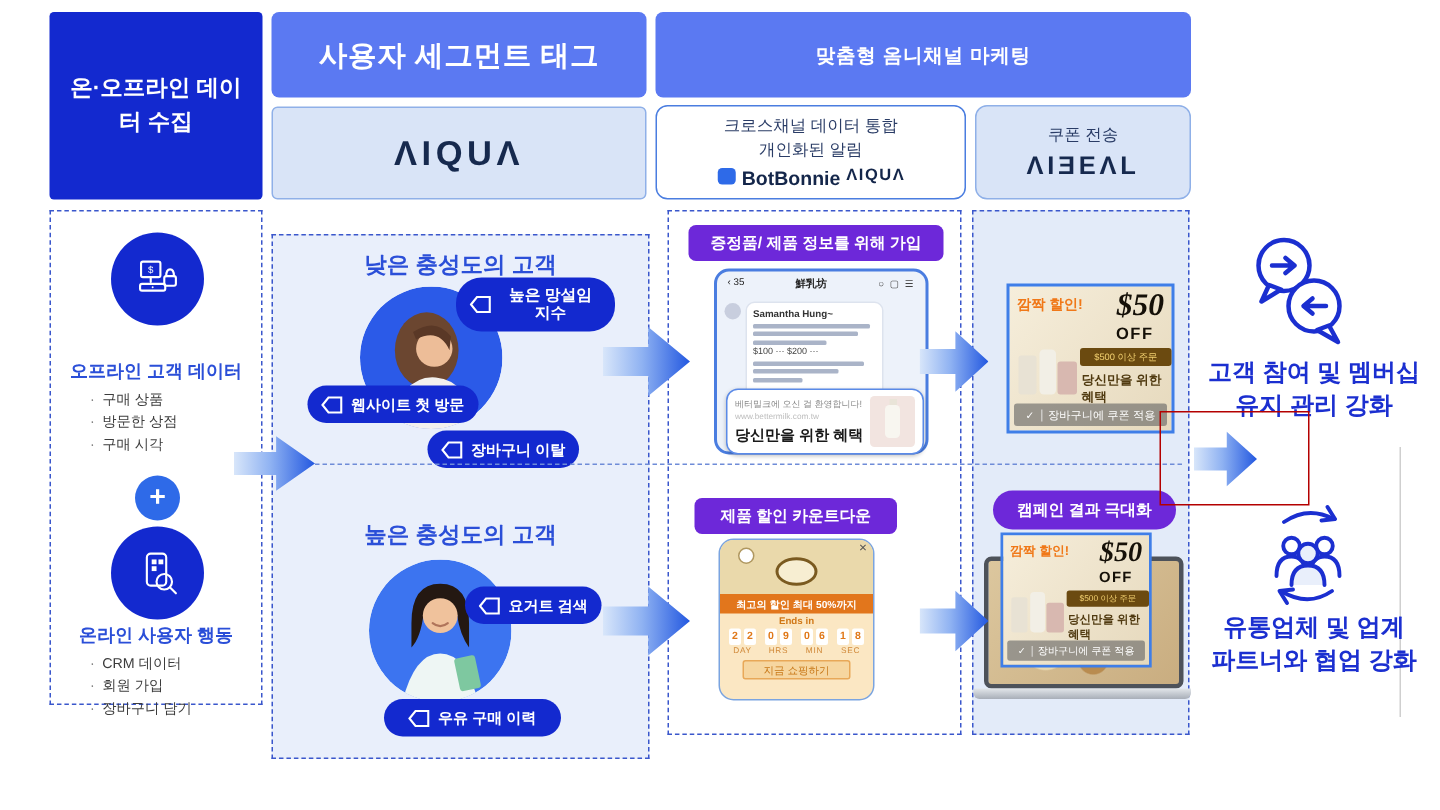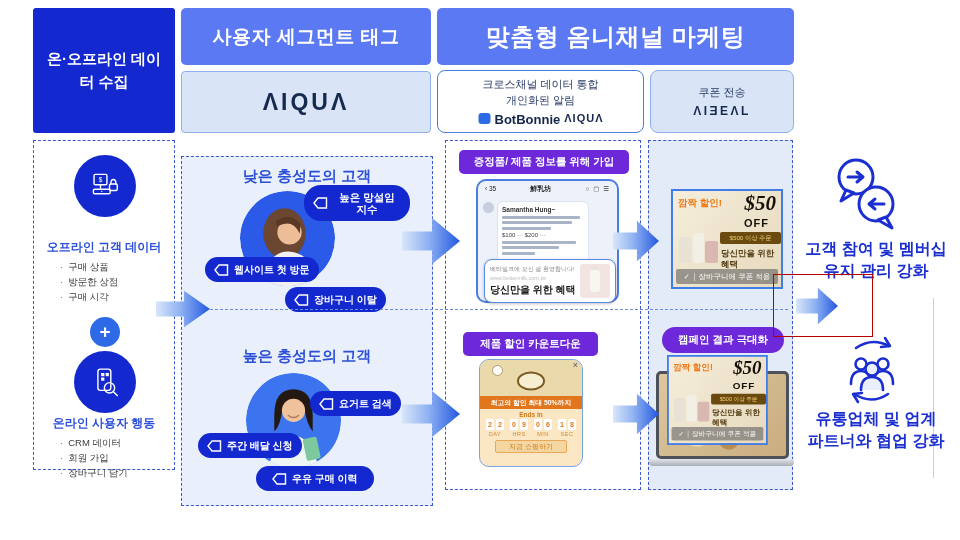--- a/index.html
+++ b/index.html
@@ -8,36 +8,36 @@
   .slide { position:relative; width:960px; height:540px; background:#fff; overflow:hidden; }
 
   
   .collect-box { position:absolute; left:33px; top:8px; width:142px; height:125px;
     background:#1329cf; border-radius:3px; color:#fff; font-weight:bold; font-size:15px;
     line-height:1.5; display:flex; align-items:center; justify-content:center; text-align:center;
     padding:0 13px; }
   .hdr { position:absolute; background:#5b79f2; border-radius:5px; color:#fff; font-weight:bold;
     display:flex; align-items:center; justify-content:center; letter-spacing:.5px; }
   .hdr-seg { left:181px; top:8px; width:250px; height:57px; font-size:19px; }
-  .hdr-omni { left:437px; top:8px; width:357px; height:57px; font-size:24px; }
+  .hdr-omni { left:437px; top:8px; width:357px; height:57px; font-size:13px; }
   .aiqua-box { position:absolute; left:181px; top:71px; width:250px; height:62px;
     background:#d9e4f7; border:1px solid #8fb0e8; border-radius:4px;
     display:flex; align-items:center; justify-content:center; }
   .aiqua-logo { font-size:23px; font-weight:bold; color:#16294e; letter-spacing:3px; }
   .cross-box { position:absolute; left:437px; top:70px; width:207px; height:63px; background:#fff;
     border:1.2px solid #4a7de0; border-radius:8px; display:flex; flex-direction:column;
     align-items:center; justify-content:center; gap:1px; font-size:11px; color:#2a3c66; }
   .bb-row { display:flex; align-items:flex-start; gap:4px; margin-top:3px; }
   .bb-name { font-weight:bold; font-size:13px; color:#14264a; }
   .bb-aiqua { font-weight:bold; font-size:11px; color:#14264a; letter-spacing:1px; }
   .send-box { position:absolute; left:650px; top:70px; width:144px; height:63px;
     background:#d9e4f7; border:1.2px solid #8fb0e8; border-radius:8px; display:flex;
     flex-direction:column; align-items:center; justify-content:center; gap:4px;
     font-size:11px; color:#2a3c66; }
-  .aideal { font-weight:bold; font-size:12px; color:#16294e; letter-spacing:2.5px; }
+  .aideal { font-weight:bold; font-size:17px; color:#16294e; letter-spacing:2.5px; }
 
   
   .left-panel { position:absolute; left:33px; top:140px; width:142px; height:330px;
     border:1.6px dashed #3a57cc; }
   .icon-circle { position:absolute; width:62px; height:62px; border-radius:50%;
     background:#1329cf; display:flex; align-items:center; justify-content:center; }
   .ic1 { left:40px; top:14px; } .ic2 { left:40px; top:210px; }
   .lp-title { position:absolute; width:100%; text-align:center; color:#2b4fd8;
     font-size:12px; font-weight:600; }
   .lpt1 { top:98px; } .lpt2 { top:274px; }
@@ -288,26 +288,20 @@
         <path d="M22,94 Q30,62 47,62 Q64,62 72,94 Z" fill="#eef6f4"></path>
         <rect x="58" y="64" width="14" height="22" rx="2" fill="#7ec8a0" transform="rotate(-12 65 75)"></rect>
       </svg>
     </div>
     <div class="tag t4">
       <svg width="15" height="12" viewBox="0 0 15 12">
           <path d="M1,6 L5,1 H13.5 V11 H5 Z" fill="none" stroke="#fff" stroke-width="1.4"></path>
         </svg>
       <span>요거트 검색</span>
     </div>
-    <div class="tag t5">
-      <svg width="15" height="12" viewBox="0 0 15 12">
-          <path d="M1,6 L5,1 H13.5 V11 H5 Z" fill="none" stroke="#fff" stroke-width="1.4"></path>
-        </svg>
-      <span>주간 배달 신청</span>
-    </div>
     <div class="tag t6">
       <svg width="15" height="12" viewBox="0 0 15 12">
           <path d="M1,6 L5,1 H13.5 V11 H5 Z" fill="none" stroke="#fff" stroke-width="1.4"></path>
         </svg>
       <span>우유 구매 이력</span>
     </div>
   </div>
 
   <div class="chat-col">
     <div class="pill pill-top">증정품/ 제품 정보를 위해 가입</div>

